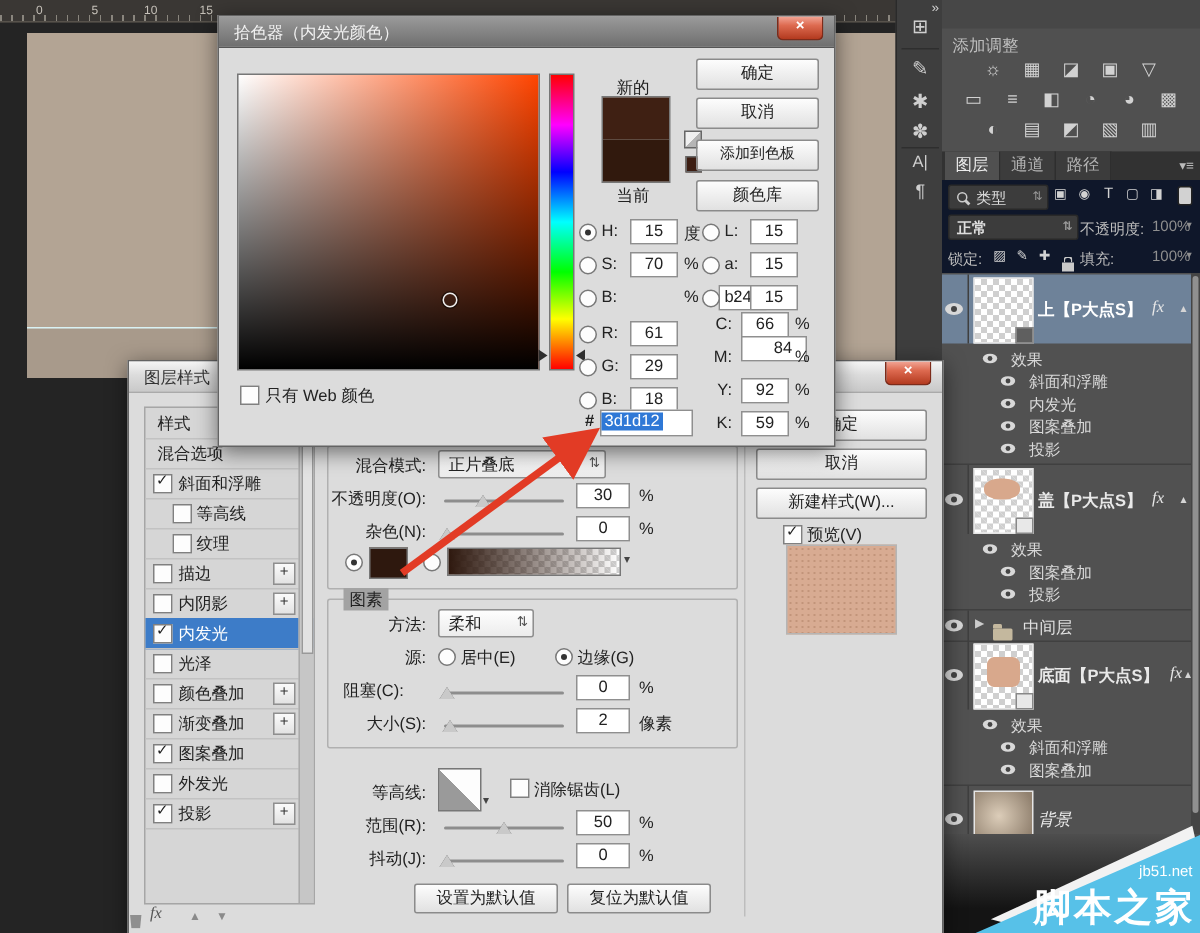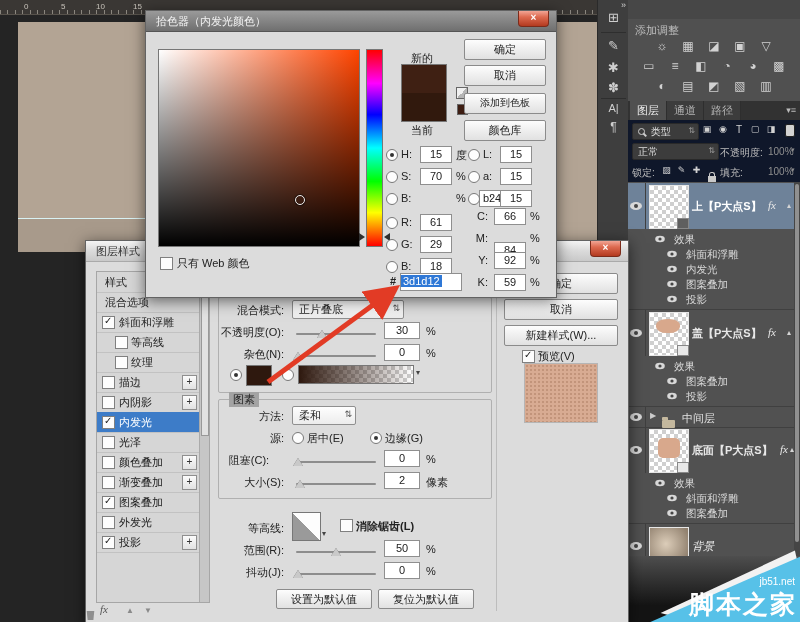--- a/index.html
+++ b/index.html
@@ -147,21 +147,21 @@
         <span class="mag"></span>
         <span style="margin-left:3px;">类型</span>
       </div>
       <span class="adj" style="left:72px;top:2px;width:14px;font-size:9px;">▣</span>
       <span class="adj" style="left:88px;top:2px;width:14px;font-size:9px;">◉</span>
       <span class="adj" style="left:104px;top:2px;width:14px;font-size:10px;">T</span>
       <span class="adj" style="left:120px;top:2px;width:14px;font-size:9px;">▢</span>
       <span class="adj" style="left:136px;top:2px;width:14px;font-size:9px;">◨</span>
       <span class="abs" style="left:157px;top:4px;width:8px;height:11px;background:#d2d2d2;border-radius:2px;border:1px solid #222;"></span>
 
-      <div class="ddd" style="left:4px;top:23px;width:66px;height:13px;">
+      <div class="ddd" style="left:4px;top:23px;width:66px;height:13px;font-weight:bold;">
         <span>正常</span>
       </div>
       <span class="abs dlb" style="left:92px;top:26px;">不透明度:</span>
       <span class="abs dlb gray" style="left:140px;top:26px;">100%</span>
       <span class="abs" style="left:163px;top:26px;font-size:7px;color:#8f8f8f;">▾</span>
 
       <span class="abs dlb" style="left:4px;top:46px;">锁定:</span>
       <span class="adj" style="left:32px;top:43px;width:13px;font-size:9px;">▨</span>
       <span class="adj" style="left:47px;top:43px;width:13px;font-size:9px;">✎</span>
       <span class="adj" style="left:62px;top:43px;width:13px;font-size:9px;">✚</span>
@@ -377,21 +377,21 @@
     <div class="sl" style="left:210px;top:242px;width:80px;">
         <i style="left:-1px;"></i>
       </div>
     <div class="nf" style="left:298px;top:231px;width:34px;height:15px;">2</div>
     <span class="abs lt" style="left:340px;top:234px;">像素</span>
 
     <span class="abs lb" style="left:134px;top:280px;width:64px;">等高线:</span>
     <div class="abs" style="left:206px;top:271px;width:27px;height:27px;border:1px solid #777;background:linear-gradient(to top right,#9a9a9a 49%,#fdfdfd 50%);"></div>
     <span class="abs" style="left:236px;top:288px;font-size:8px;color:#444;">▾</span>
     <span class="cb" style="left:254px;top:278px;"></span>
-    <span class="abs lt" style="left:270px;top:278px;font-weight:bold;">消除锯齿(L)</span>
+    <span class="abs lt" style="left:270px;top:278px;">消除锯齿(L)</span>
     <span class="abs lb" style="left:128px;top:302px;width:70px;">范围(R):</span>
     <div class="sl" style="left:210px;top:310px;width:80px;">
         <i style="left:35px;"></i>
       </div>
     <div class="nf" style="left:298px;top:299px;width:34px;height:15px;">50</div>
     <span class="abs lt" style="left:340px;top:302px;">%</span>
     <span class="abs lb" style="left:128px;top:324px;width:70px;">抖动(J):</span>
     <div class="sl" style="left:210px;top:332px;width:80px;">
         <i style="left:-3px;"></i>
       </div>
@@ -470,21 +470,21 @@
     <span class="abs lt" style="left:337px;top:159px;">a:</span>
     <div class="nf" style="left:354px;top:157px;width:30px;height:15px;">15</div>
     <span class="rd" style="left:322px;top:182px;"></span>
     <span class="abs lt" style="left:337px;top:181px;">b:</span>
     <div class="nf" style="left:354px;top:179px;width:30px;height:15px;">15</div>
 
     <span class="abs lb" style="left:326px;top:199px;width:16px;">C:</span>
     <div class="nf" style="left:348px;top:197px;width:30px;height:15px;">66</div>
     <span class="abs lt" style="left:384px;top:199px;">%</span>
     <span class="abs lb" style="left:326px;top:221px;width:16px;">M:</span>
-    <div class="nf" style="left:348px;top:231px;width:30px;height:15px;">84</div>
+    <div class="nf" style="left:348px;top:213px;width:30px;height:15px;padding-left:12px;">84</div>
     <span class="abs lt" style="left:384px;top:221px;">%</span>
     <span class="abs lb" style="left:326px;top:243px;width:16px;">Y:</span>
     <div class="nf" style="left:348px;top:241px;width:30px;height:15px;">92</div>
     <span class="abs lt" style="left:384px;top:243px;">%</span>
     <span class="abs lb" style="left:326px;top:265px;width:16px;">K:</span>
     <div class="nf" style="left:348px;top:263px;width:30px;height:15px;">59</div>
     <span class="abs lt" style="left:384px;top:265px;">%</span>
 
     <span class="abs lt" style="left:244px;top:264px;font-weight:bold;">#</span>
     <div class="nf" style="left:254px;top:262px;width:60px;height:16px;text-align:left;">

